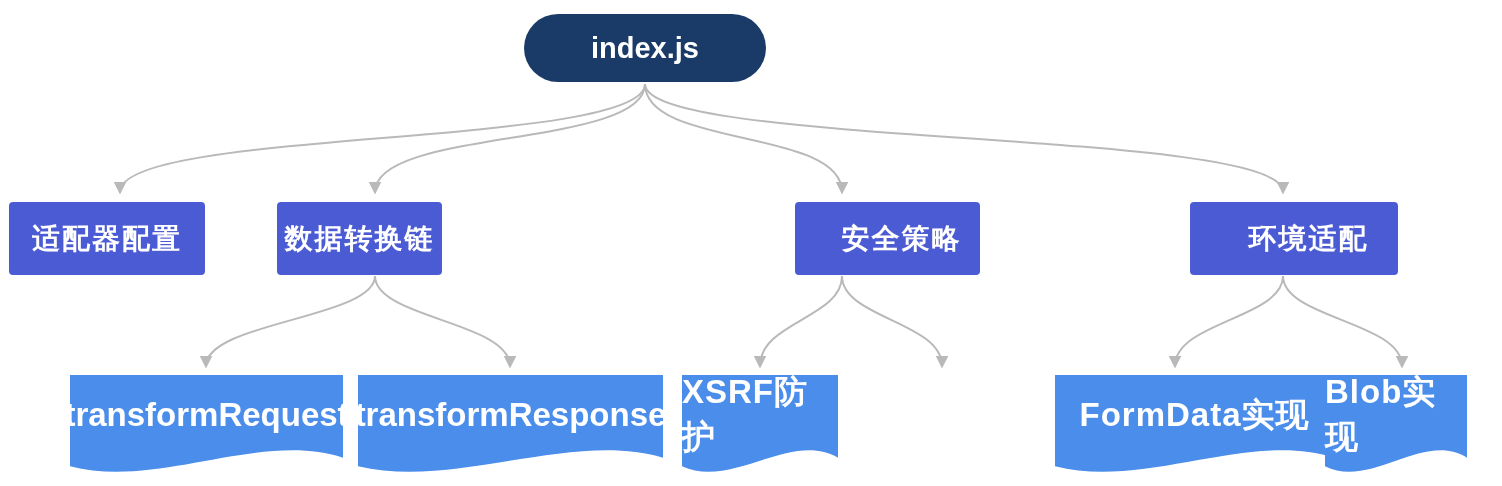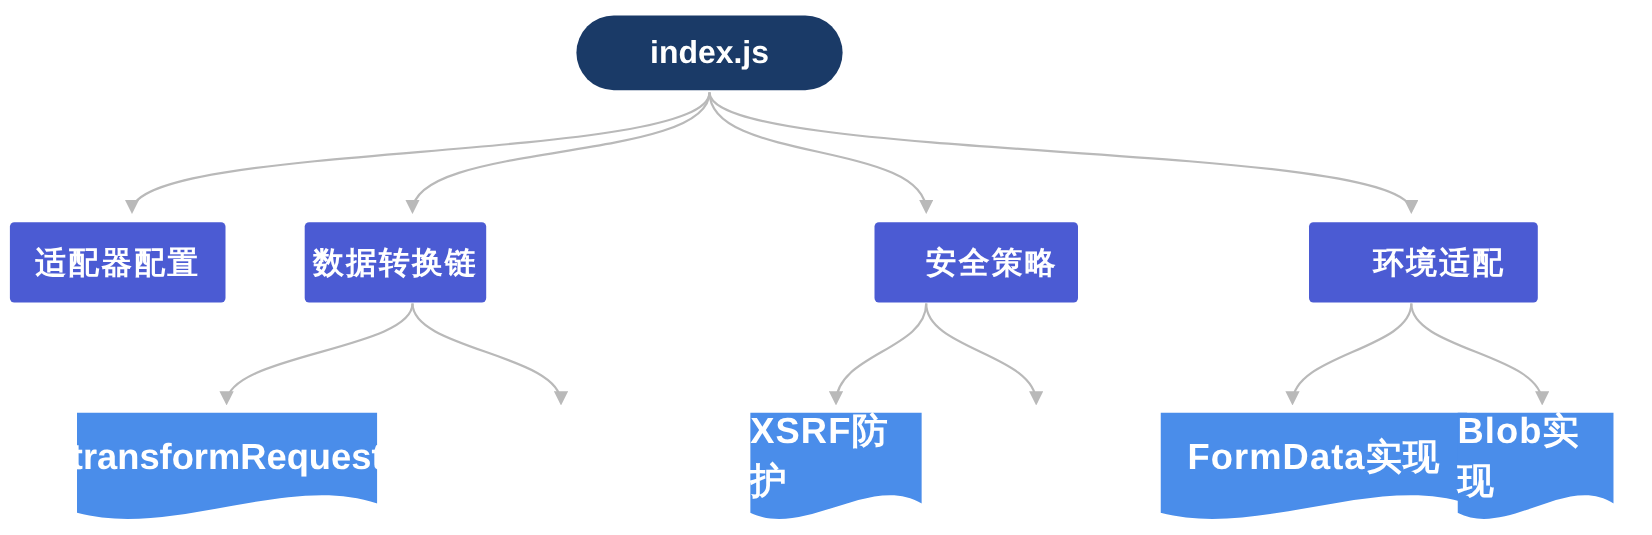--- a/index.html
+++ b/index.html
@@ -93,20 +93,26 @@
   <div class="node node-l2 n-env">
     <span class="lbl">环境适配</span>
   </div>
 
   <div class="node-l3 n-treq">
     <svg class="wave" viewBox="0 0 100 100" preserveAspectRatio="none">
         <path d="M0,0 H100 V78 C70,52 32,108 0,86 Z"></path>
       </svg>
     <span class="lbl3">transformRequest</span>
   </div>
+  <div class="node-l3 n-tres">
+    <svg class="wave" viewBox="0 0 100 100" preserveAspectRatio="none">
+        <path d="M0,0 H100 V78 C70,52 32,108 0,86 Z"></path>
+      </svg>
+    <span class="lbl3">transformResponse</span>
+  </div>
   <div class="node-l3 n-xsrf">
     <svg class="wave" viewBox="0 0 100 100" preserveAspectRatio="none">
         <path d="M0,0 H100 V78 C70,52 32,108 0,86 Z"></path>
       </svg>
     <span class="lbl3">XSRF防护</span>
   </div>
   <div class="node-l3 n-formdata">
     <svg class="wave" viewBox="0 0 100 100" preserveAspectRatio="none">
         <path d="M0,0 H100 V78 C70,52 32,108 0,86 Z"></path>
       </svg>

